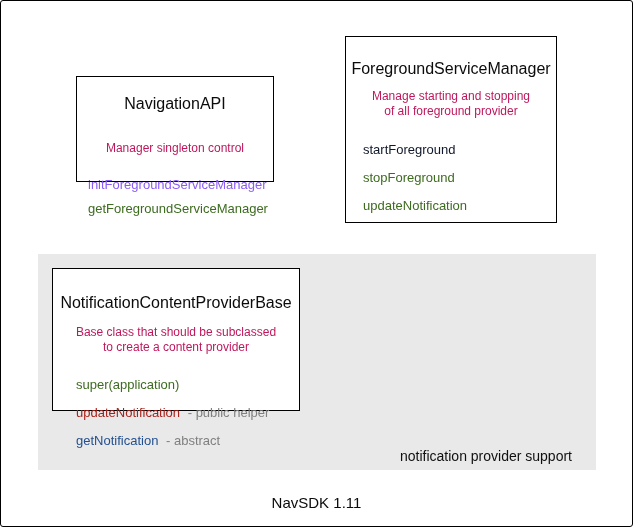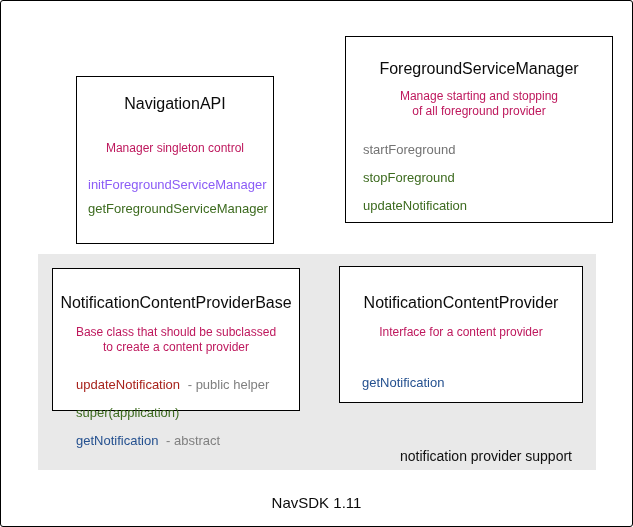--- a/index.html
+++ b/index.html
@@ -27,22 +27,22 @@
     background: #e9e9e9;
   }
   .box {
     position: absolute;
     background: #ffffff;
     border: 1px solid #000000;
     box-sizing: border-box;
     text-align: center;
     color: #111111;
   }
-  .box-nav   { left: 75px;  top: 75px;  width: 198px; height: 168px; }
-  .box-fsm   { left: 344px; top: 35px;  width: 268px; height: 187px; }
+  .box-nav   { left: 75px;  top: 75px;  width: 198px; height: 106px; }
+  .box-fsm   { left: 344px; top: 35px;  width: 212px; height: 187px; }
   .box-pbase { left: 51px;  top: 267px; width: 248px; height: 143px; }
   .box-pcp   { left: 338px; top: 265px; width: 244px; height: 137px; }
 
   .box-title {
     font-size: 16px;
     line-height: 19px;
     white-space: nowrap;
     color: #0b0b0b;
   }
   .box-nav   .box-title { margin-top: 17px; }
@@ -115,61 +115,50 @@
   </div>
 
   <div class="box box-fsm">
     <div class="box-title">ForegroundServiceManager</div>
     <div class="box-desc">
       <span>Manage starting and stopping</span><br>
       <span>of all foreground provider</span>
     </div>
     <div class="methods">
       <div class="method">
-        <span style="color: #737373;">startForeground</span>
+        <span style="color: #0f172a;">startForeground</span>
       </div>
       <div class="method">
         <span style="color: rgb(61, 107, 31);">stopForeground</span>
       </div>
       <div class="method">
         <span style="color: rgb(61, 107, 31);">updateNotification</span>
       </div>
     </div>
   </div>
 
   <div class="box box-pbase">
     <div class="box-title">NotificationContentProviderBase</div>
     <div class="box-desc">
       <span>Base class that should be subclassed</span><br>
       <span>to create a content provider</span>
     </div>
     <div class="methods">
       <div class="method">
+        <span style="color: rgb(61, 107, 31);">super(application)</span>
+      </div>
+      <div class="method">
         <span style="color: rgb(168, 35, 28);">updateNotification</span>
         <span class="method-note" style="color: rgb(127, 127, 127);">- public helper</span>
-      </div>
-      <div class="method">
-        <span style="color: rgb(61, 107, 31);">super(application)</span>
       </div>
       <div class="method">
         <span style="color: rgb(36, 80, 143);">getNotification</span>
         <span class="method-note" style="color: rgb(127, 127, 127);">- abstract</span>
       </div>
     </div>
   </div>
 
-  <div class="box box-pcp">
-    <div class="box-title">NotificationContentProvider</div>
-    <div class="box-desc">
-      <span>Interface for a content provider</span>
-    </div>
-    <div class="methods">
-      <div class="method">
-        <span style="color: rgb(36, 80, 143);">getNotification</span>
-      </div>
-    </div>
-  </div>
 
   <div class="group-label">notification provider support</div>
 
   <div class="footer-label">NavSDK 1.11</div>
 
 </div>
 
 </body></html>

